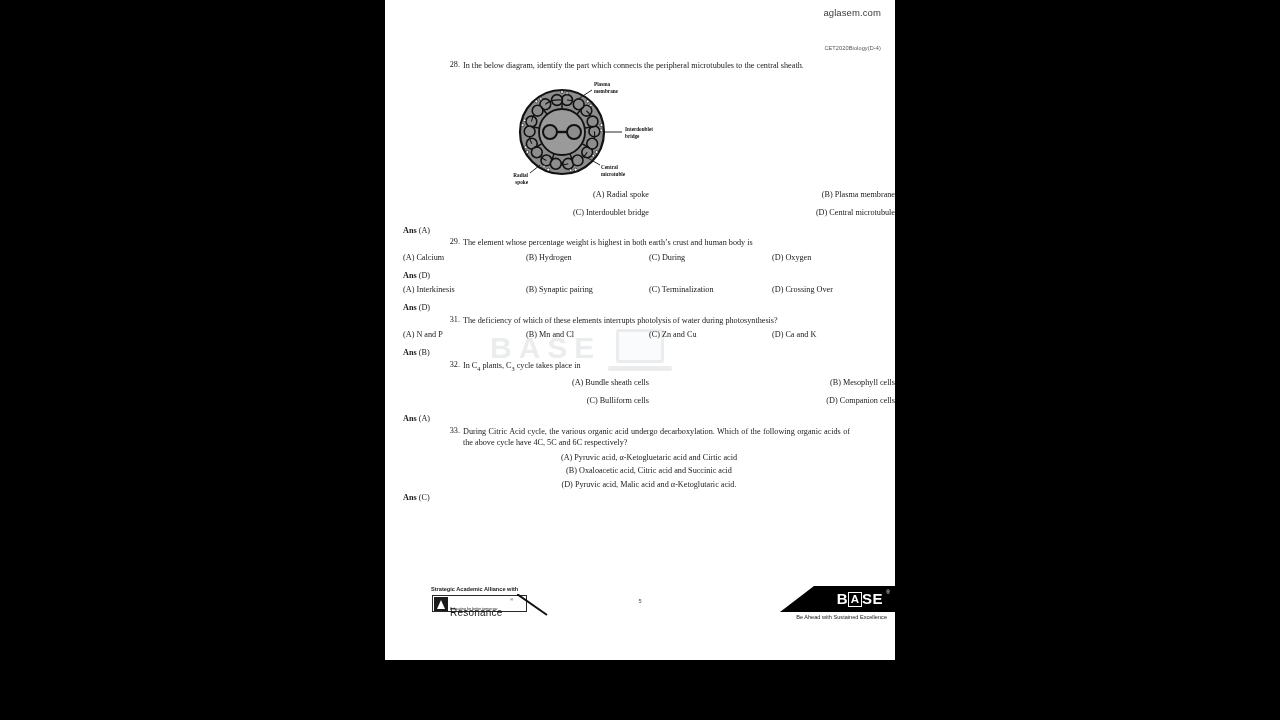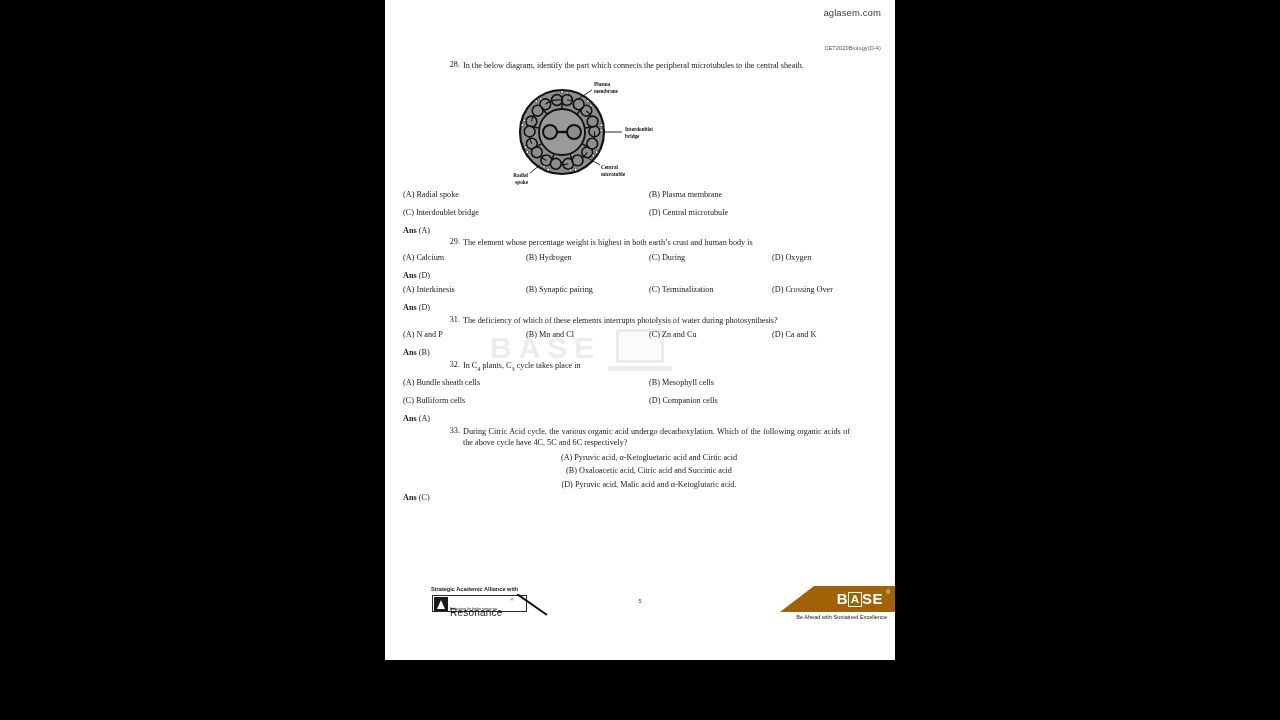--- a/index.html
+++ b/index.html
@@ -101,21 +101,21 @@
     margin-top: 1px;
     padding-left: 18px;
   }
   .opt {
     font-size: 8.2px;
     line-height: 13.5px;
     color: #1a1a1a;
     display: inline-block;
     vertical-align: top;
   }
-  .opts.cols2 .opt { width: 50%; }
+  .opts.cols2 .opt { width: 50%; text-align: right; }
   .opts.cols4 .opt { width: 25%; }
   .opts.stack .opt { display: block; width: 100%; text-align: center; }
   .ans {
     padding-left: 18px;
     font-size: 8.2px;
     line-height: 13.5px;
     color: #1a1a1a;
   }
   .ans b { font-weight: bold; }
   sub { font-size: 6.2px; }
@@ -203,21 +203,21 @@
     width: 510px;
     text-align: center;
     font-family: "Liberation Sans", sans-serif;
     font-size: 5.6px;
     color: #444;
   }
   .base-block {
     position: absolute;
     right: 0px; top: 4px;
     width: 115px; height: 26px;
-    background: #a16207;
+    background: #000000;
   }
   .base-block:before {
     content: "";
     position: absolute;
     left: -0px; top: 0;
     width: 34px; height: 26px;
     background: #ffffff;
     clip-path: polygon(0 0, 100% 0, 0 100%);
   }
   .base-word {

